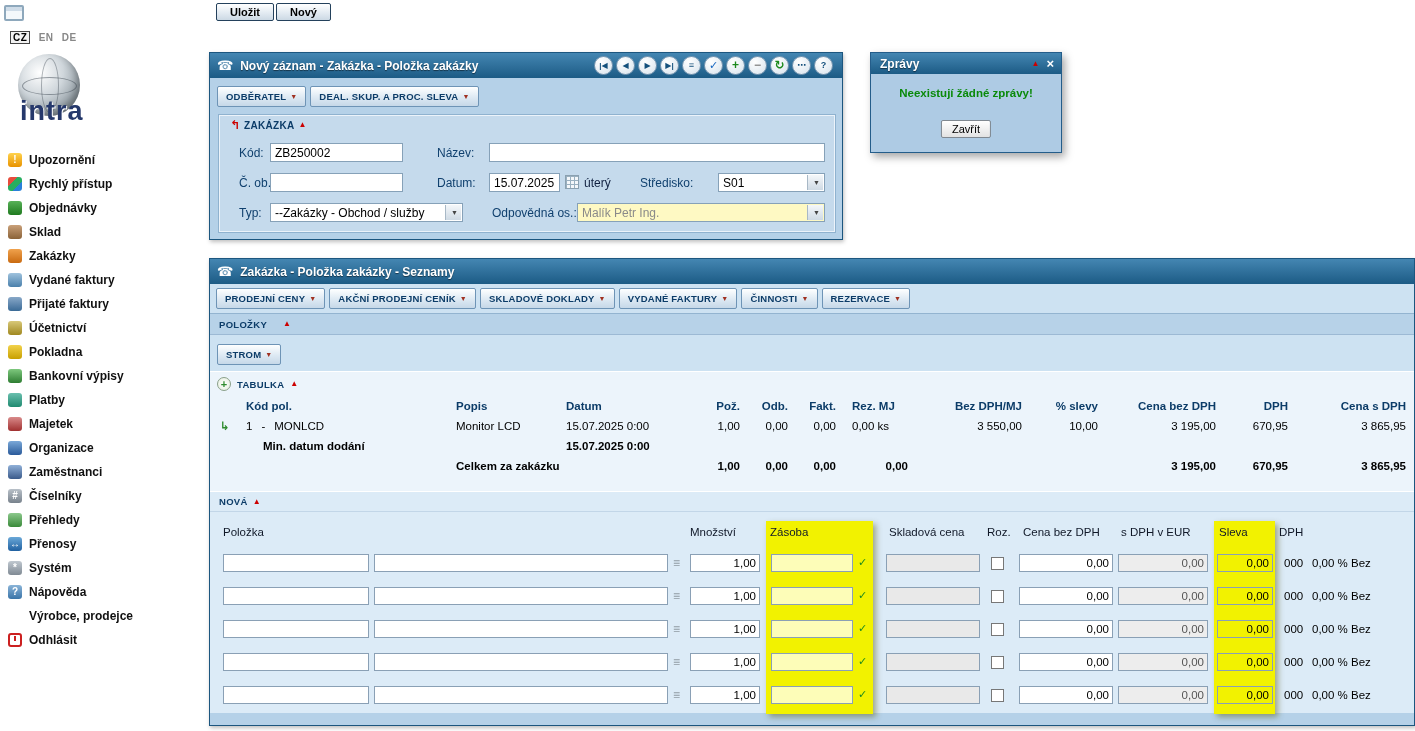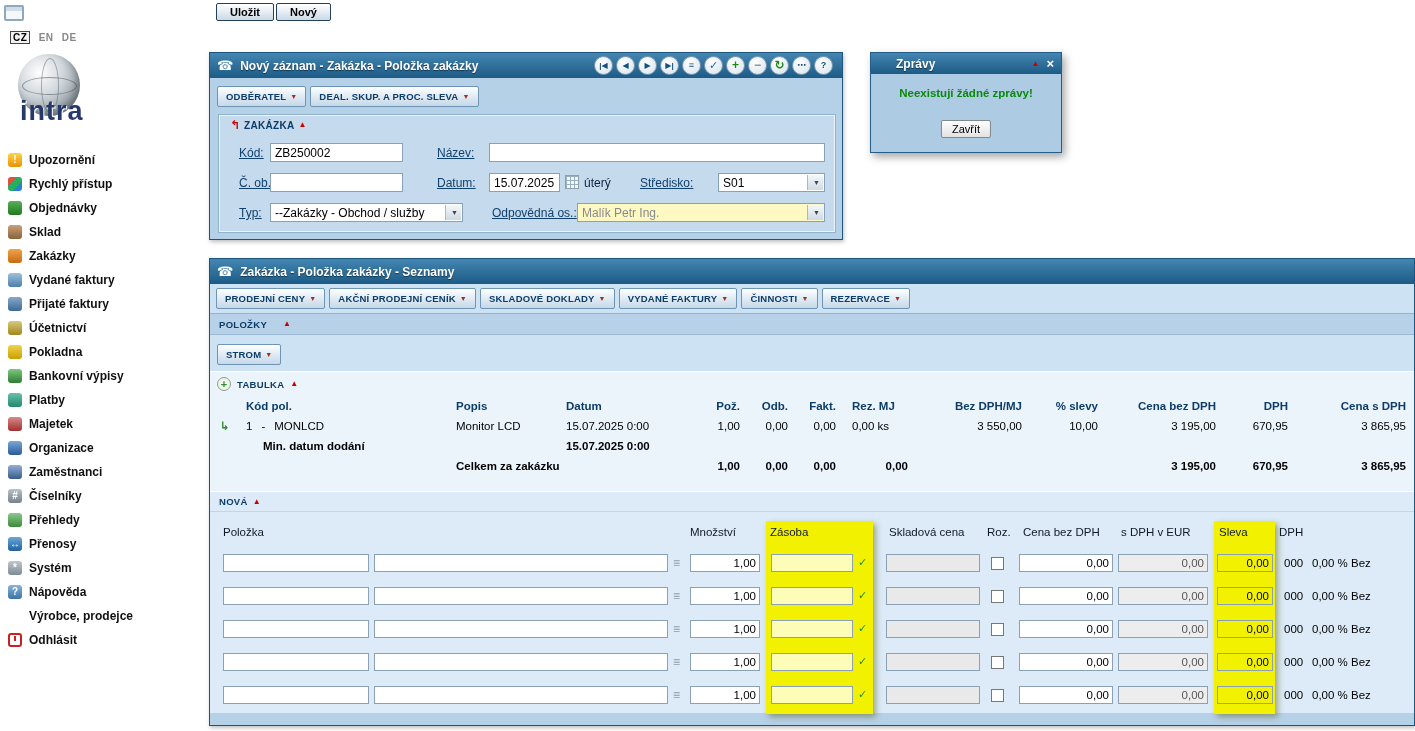--- a/index.html
+++ b/index.html
@@ -75,21 +75,21 @@
   .up{color:#cc0000;font-size:8px;line-height:1;cursor:pointer}
 
   
   .panel1{left:209px;top:52px;width:634px;height:188px}
   .p1-btns{position:absolute;left:7px;top:33px;display:flex;gap:4px}
   .fs{position:absolute;left:9px;top:62px;width:616px;height:117px;background:#c5daec;
     border:1px solid #ecf3fa;box-shadow:0 0 0 1px #8fb2cf}
   .fs-label{position:absolute;left:10px;top:3px;display:flex;align-items:center;gap:4px}
   .fs-back{color:#cc0000;font-weight:bold;font-size:12px;line-height:1}
   .fs-name{font:bold 10px "Liberation Sans","DejaVu Sans",sans-serif;color:#0c3c68;letter-spacing:.3px}
-  .flabel{position:absolute;font-size:12px;color:#10406e;text-decoration:underline;white-space:nowrap}
+  .flabel{position:absolute;font-size:12px;color:#10406e;white-space:nowrap}
   .ftext{position:absolute;font-size:12px;color:#102040;white-space:nowrap}
   .inp{position:absolute;height:19px;border:1px solid #86a1b8;background:#fff;
     font:12px "Liberation Sans","DejaVu Sans",sans-serif;padding:0 4px}
   .sel{position:absolute;height:19px;border:1px solid #86a1b8;background:#fff;font-size:12px;
     display:flex;align-items:center;padding:0 18px 0 4px;white-space:nowrap;overflow:hidden;cursor:pointer}
   .sel::after{content:"";position:absolute;right:1px;top:1px;bottom:1px;width:15px;
     background:linear-gradient(#f4f7fa,#cfdae4);border-left:1px solid #a8b8c6}
   .sel i{position:absolute;right:4px;top:5px;font-size:7px;font-style:normal;color:#444;z-index:1}
   .sel.dis{background:#fef9c3;color:#8a8a8a}
   .cal{position:absolute;width:14px;height:14px;border:1px solid #8aa0b0;background-color:#f4f7fa;cursor:pointer;
@@ -320,21 +320,21 @@
     <span class="flabel" style="left:272px;top:90px">Odpovědná os.:</span>
     <div class="sel dis" style="left:357px;top:87px;width:248px">
       <span>Malík Petr Ing.</span>
         <i>▼</i>
     </div>
   </div>
 </div>
 
 <div class="msg">
   <div class="titlebar">
-    <span class="ttl" style="margin-left:18px">Zprávy</span>
+    <span class="ttl" style="margin-left:2px">Zprávy</span>
     <span class="msg-ctrl">
       <span class="up">▲</span>
       <span class="msg-x">×</span>
     </span>
   </div>
   <div class="msg-body">
     <div class="msg-text">Neexistují žádné zprávy!</div>
     <button class="msg-close">Zavřít</button>
   </div>
 </div>

